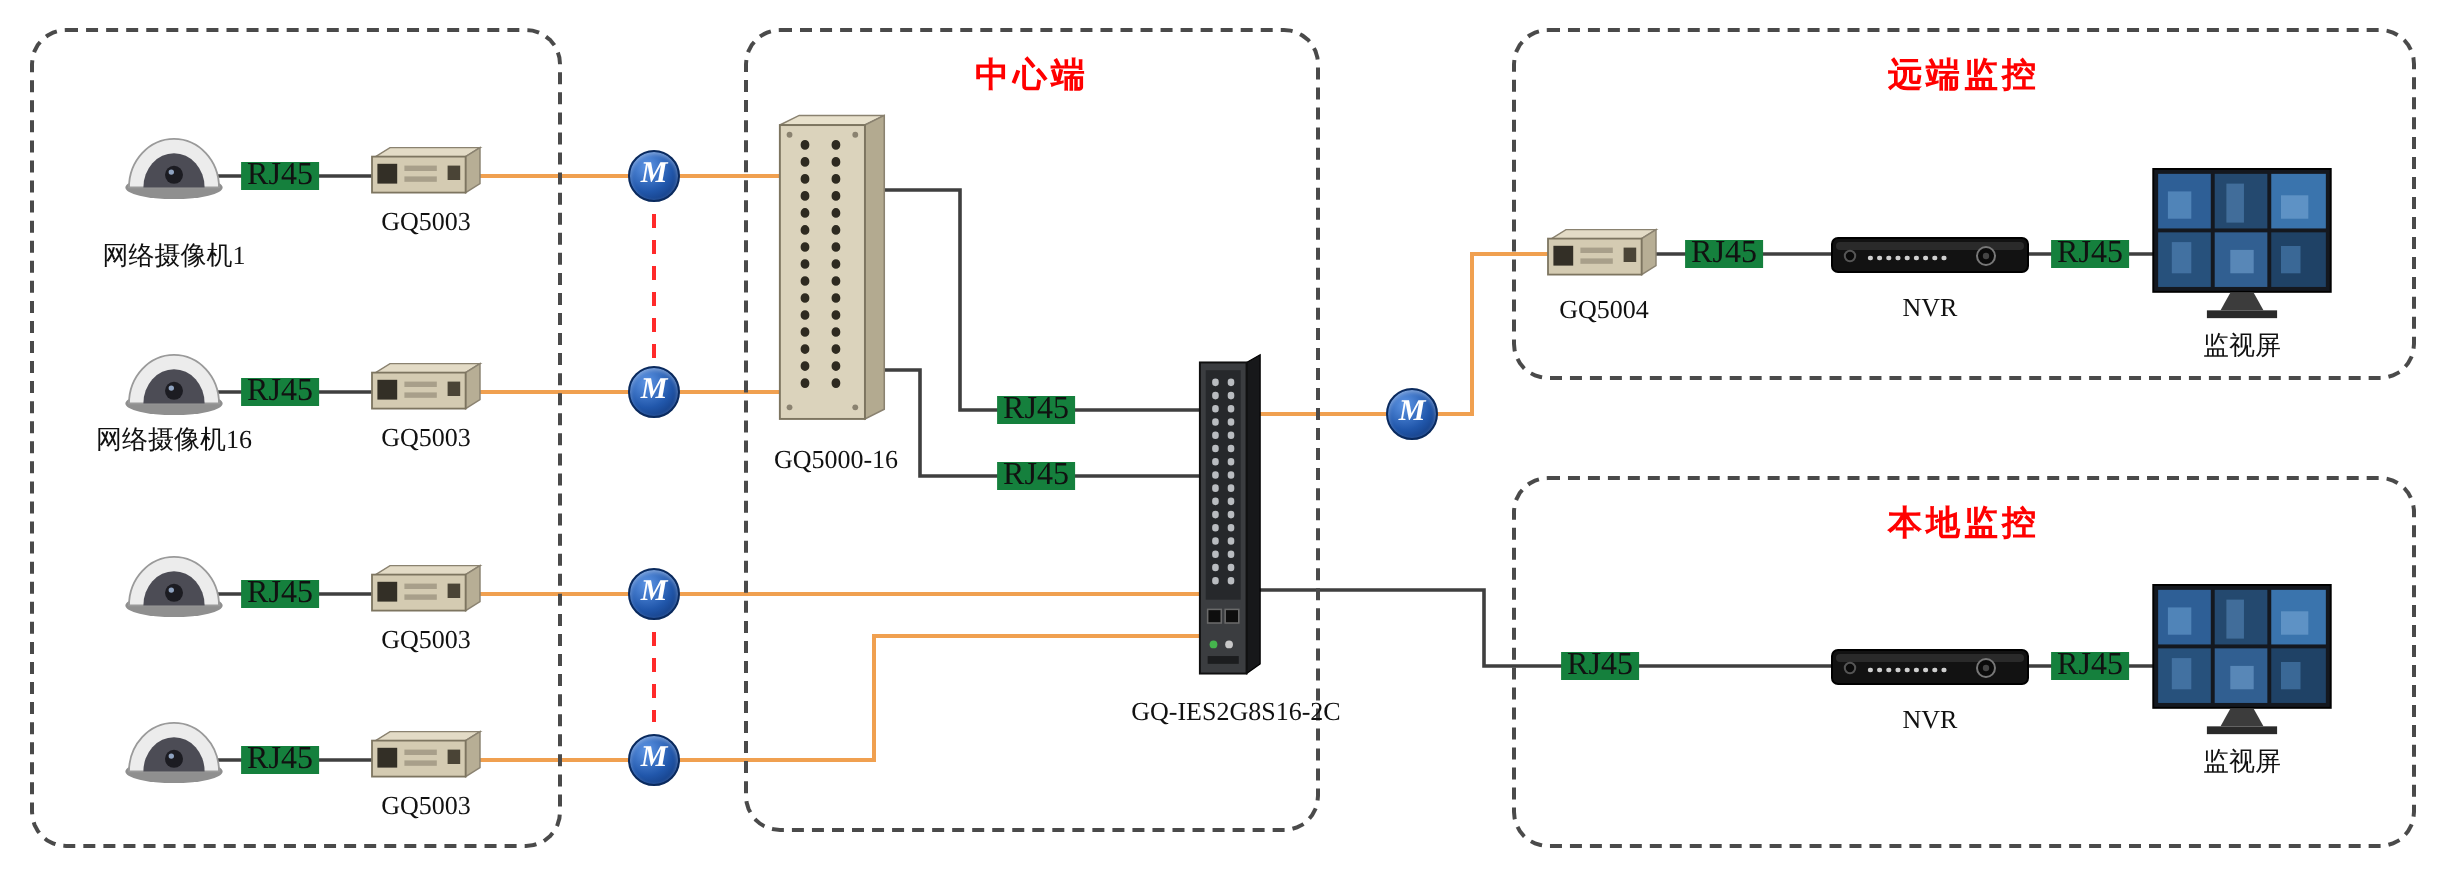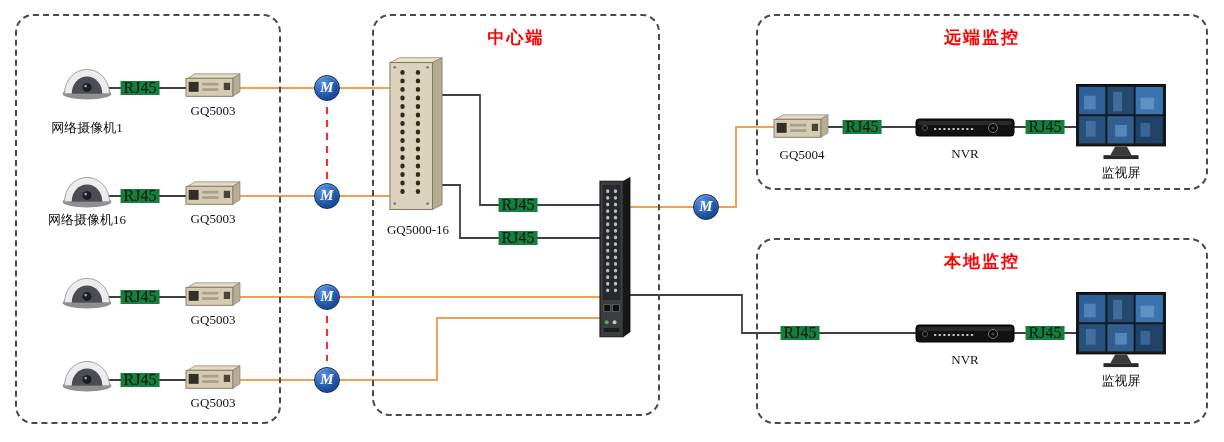--- a/index.html
+++ b/index.html
@@ -170,20 +170,21 @@
 
   <svg class="icon" style="left:388px;top:56px;" width="58" height="160">
       <use href="#sym-mux"></use>
     </svg>
   <div class="lbl" style="left:372px;top:222px;width:92px;">GQ5000-16</div>
   <div class="rj45" style="left:518px;top:205px;">RJ45</div>
   <div class="rj45" style="left:518px;top:238px;">RJ45</div>
   <svg class="icon" style="left:598px;top:175px;" width="35" height="168">
       <use href="#sym-switch"></use>
     </svg>
+  <div class="lbl" style="left:538px;top:348px;width:160px;">GQ-IES2G8S16-2C</div>
 
   <div class="fiber" style="left:693px;top:194px;">M</div>
 
   <svg class="icon" style="left:772px;top:113px;" width="58" height="27">
       <use href="#sym-converter"></use>
     </svg>
   <div class="lbl" style="left:762px;top:147px;width:80px;">GQ5004</div>
   <div class="rj45" style="left:862px;top:127px;">RJ45</div>
   <svg class="icon" style="left:915px;top:115px;" width="100" height="24">
       <use href="#sym-nvr"></use>

